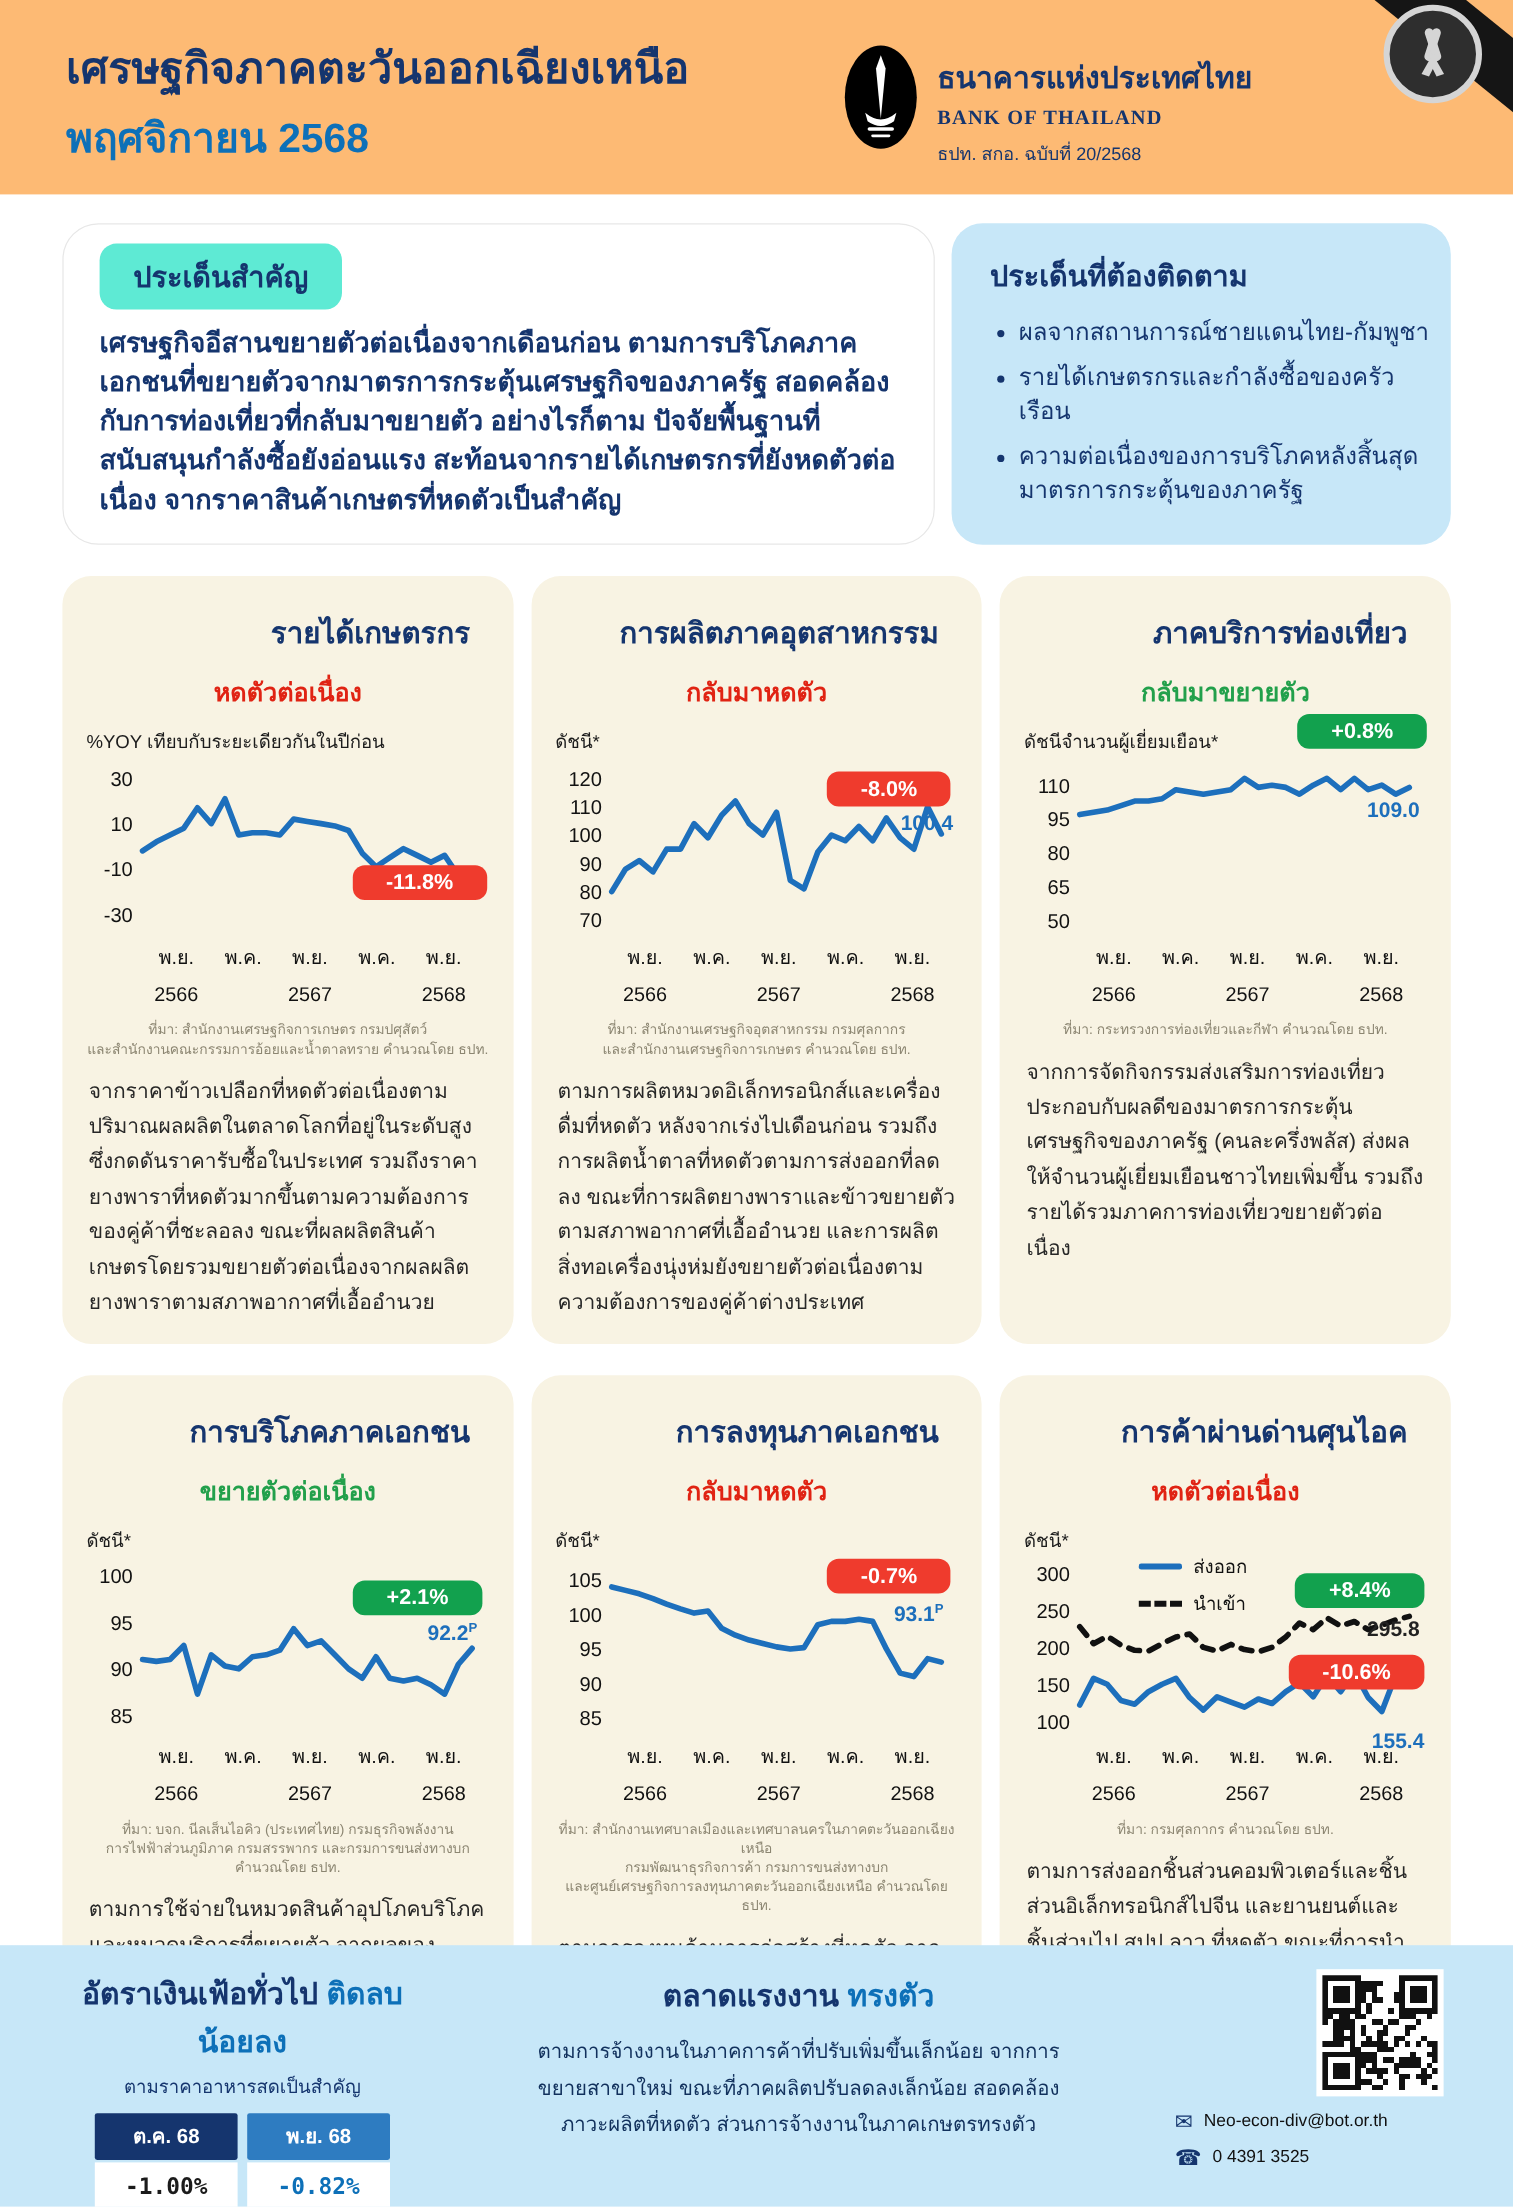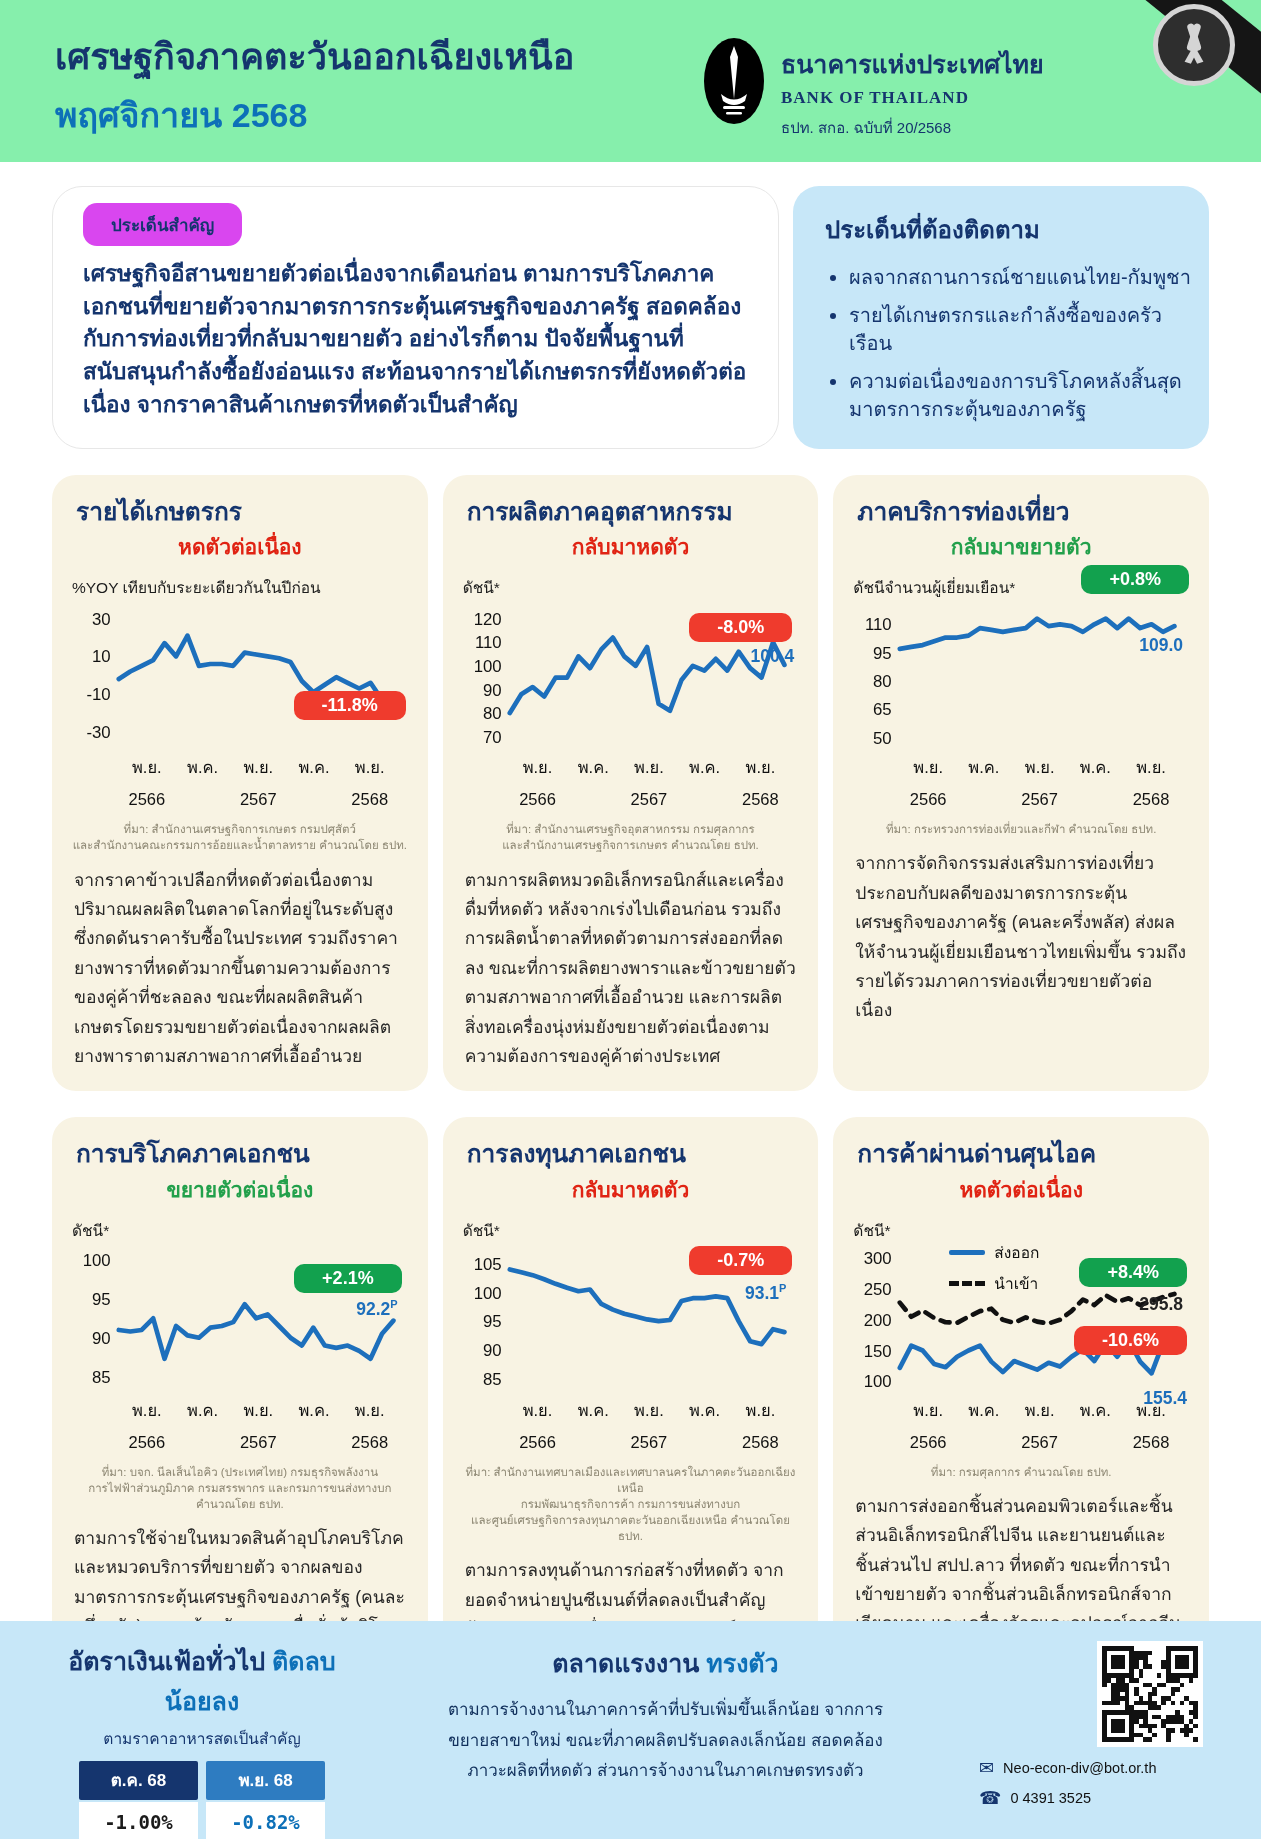--- a/index.html
+++ b/index.html
@@ -1,44 +1,44 @@
 <!DOCTYPE html>
 <html><head>
 <meta charset="utf-8">
 <style>
   html,body{margin:0;padding:0;}
   body{font-family:"Liberation Sans","DejaVu Sans",sans-serif;background:#fff;}
   #page{position:relative;width:1261px;height:1839px;background:#fff;overflow:hidden;}
 
   
-  .header{position:relative;height:162px;background:#86efac;}
+  .header{position:relative;height:162px;background:#fdba74;}
   .page-title{position:absolute;left:55px;top:36px;margin:0;font-size:36px;font-weight:800;color:#15356E;line-height:1.15;}
   .page-subtitle{position:absolute;left:55px;top:88px;margin:0;font-size:34px;font-weight:800;color:#0D70B8;}
   .org{position:absolute;left:703px;top:36px;display:flex;gap:16px;align-items:flex-start;}
   .org-texts{padding-top:8px;}
   .org-th{font-size:25px;font-weight:800;color:#15356E;}
   .org-en{font-family:"Liberation Serif","DejaVu Serif",serif;font-size:17px;font-weight:700;color:#15356E;letter-spacing:1px;margin-top:4px;}
   .org-issue{font-size:15px;color:#15356E;margin-top:8px;}
   .mourn-band{position:absolute;top:-18px;right:-80px;width:300px;height:48px;background:#151515;transform:rotate(39deg);z-index:5;}
   .mourn-circle{position:absolute;top:4px;right:26px;width:72px;height:72px;border-radius:50%;background:#2E2E2E;border:5px solid #D5D5D5;z-index:6;display:flex;align-items:center;justify-content:center;}
 
   
   .key-row{display:flex;gap:14px;margin:24px 52px 0;}
   .key-card{flex:1;background:#fff;border:1.5px solid #E7E7E7;border-radius:30px;padding:0 24px 20px;}
-  .key-badge{display:inline-block;margin:16px 0 0 6px;background:#d946ef;color:#15356E;font-weight:800;font-size:17px;padding:8px 28px;border-radius:14px;}
+  .key-badge{display:inline-block;margin:16px 0 0 6px;background:#5eead4;color:#15356E;font-weight:800;font-size:24px;padding:8px 28px;border-radius:14px;}
   .key-text{margin:12px 6px 0;font-size:22.5px;font-weight:700;color:#15356E;line-height:1.45;}
   .watch-card{width:416px;background:#C7E7F8;border-radius:26px;padding:24px 18px 16px 32px;box-sizing:border-box;}
   .watch-title{margin:0;font-size:24px;font-weight:800;color:#15356E;}
   .watch-list{margin:14px 0 0 24px;padding:0;}
   .watch-list li{font-size:20px;color:#15356E;line-height:1.4;margin-bottom:10px;}
 
   
   .cards-grid{display:grid;grid-template-columns:repeat(3,1fr);column-gap:15px;row-gap:26px;margin:26px 52px 0;}
   .card{background:#F8F3E3;border-radius:24px;padding:18px 20px 20px;box-sizing:border-box;}
-  .card-title{margin:4px;text-align:left;font-size:24.5px;font-weight:800;color:#15356E;line-height:1.2;}
+  .card-title{margin:16px;text-align:right;font-size:24.5px;font-weight:800;color:#15356E;line-height:1.2;}
   .card-sub{text-align:center;font-size:21px;font-weight:800;margin-top:3px;}
   .card-sub.red{color:#E02313;}
   .card-sub.green{color:#22A04B;}
   .axis-row{position:relative;margin-top:12px;height:24px;}
   .axis-label{font-size:15.5px;color:#1c1c1c;}
   .chart-box{position:relative;height:151px;}
   svg.plot{display:block;width:100%;height:auto;}
   .ytick{font-size:16.5px;fill:#111;font-family:"Liberation Sans","DejaVu Sans",sans-serif;}
   .x-row,.years-row{display:flex;padding-left:14%;padding-right:3%;font-size:16.5px;color:#111;}
   .x-row span,.years-row span{flex:1;text-align:center;}

